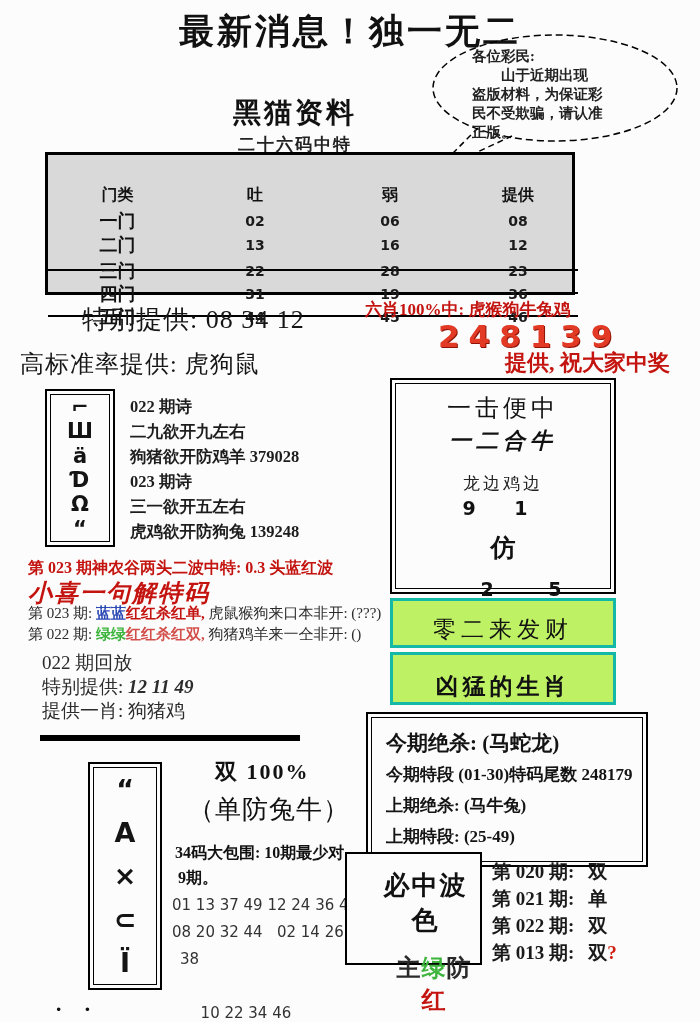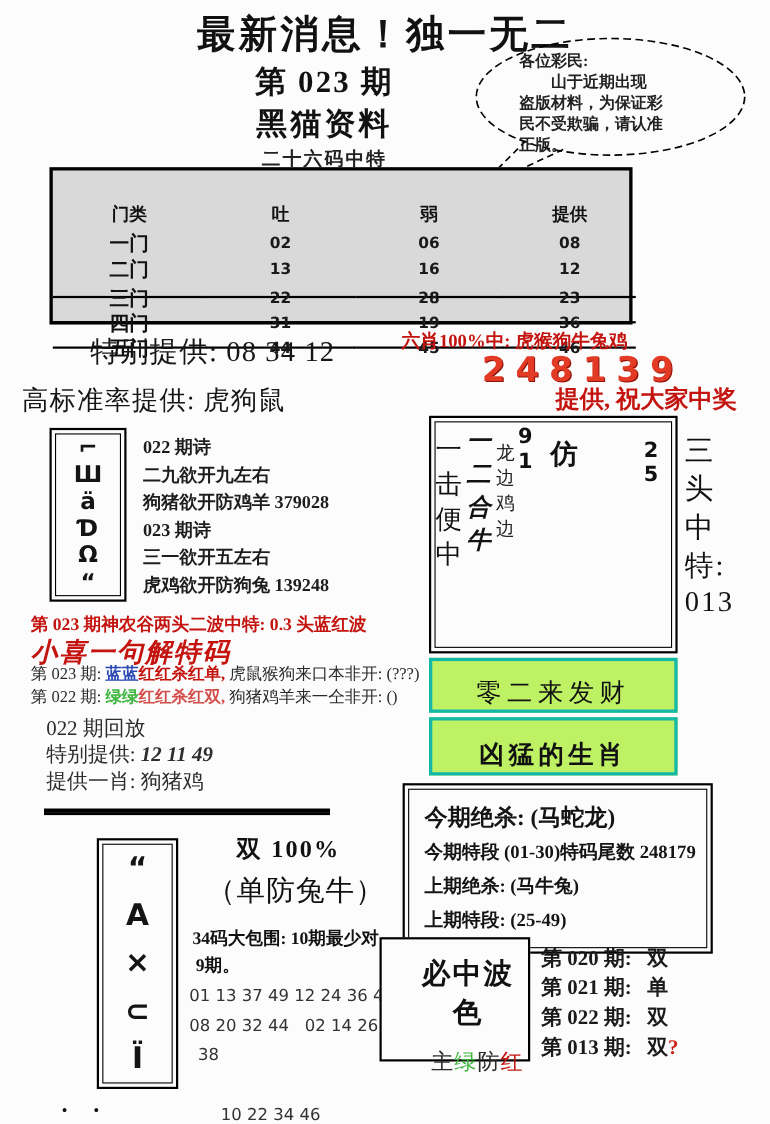--- a/index.html
+++ b/index.html
@@ -63,21 +63,21 @@
 
   .secret-red{font-size:16px;font-weight:bold;white-space:nowrap;}
   .secret-slogan{font-size:24px;font-weight:bold;font-style:italic;letter-spacing:2px;}
   .secret-line{font-size:15px;line-height:21px;white-space:nowrap;}
 
   .replay-line{font-size:19px;line-height:24px;color:#2c2c2c;}
   .replay-nums{font-style:italic;font-weight:bold;}
 
   .dividerline{border-top:4px solid #000;border-bottom:2px solid #000;height:3px;box-sizing:border-box;}
 
-  .strike-inner{display:flex;flex-direction:row;}
+  .strike-inner{display:flex;flex-direction:column;align-items:center;}
   .strike-l1{font-size:24px;letter-spacing:4px;margin-top:8px;}
   .strike-l2{font-size:22px;font-weight:bold;font-style:italic;letter-spacing:5px;margin-top:2px;}
   .strike-l3{font-size:17px;letter-spacing:3px;margin-top:16px;color:#222;}
   .strike-l4{font-size:19px;font-weight:bold;letter-spacing:16px;margin-top:2px;font-family:"DejaVu Sans",sans-serif;}
   .strike-l5{font-size:25px;font-weight:bold;margin-top:12px;}
   .strike-l6{font-size:19px;font-weight:bold;letter-spacing:24px;margin-top:14px;padding-left:60px;font-family:"DejaVu Sans",sans-serif;}
   .strike-l7{font-size:26px;letter-spacing:2px;margin-top:8px;}
 
   .plain-box{border:3px solid #14b8a6;display:flex;align-items:flex-end;justify-content:center;box-sizing:border-box;background:#bef264;}
   .fortune-text{font-size:23px;letter-spacing:5px;}
@@ -86,35 +86,34 @@
   .kill-line{font-size:17px;font-weight:bold;line-height:31px;white-space:nowrap;color:#141414;}
   .kill-line.first{font-size:21px;}
 
   .pack-title{font-size:22px;font-weight:bold;letter-spacing:2px;}
   .pack-sub{font-size:26px;letter-spacing:1px;}
   .pack-note{font-size:16px;font-weight:bold;white-space:nowrap;}
   .pack-num{font-size:15px;color:#333;line-height:27px;font-family:"DejaVu Sans",sans-serif;white-space:pre;}
 
   .wave-box{border:2px solid #000;box-sizing:border-box;background:#fcfcfc;padding-left:24px;}
   .wave-title{font-size:26px;font-weight:bold;letter-spacing:2px;margin-top:14px;}
-  .wave-line{font-size:20px;font-weight:normal;letter-spacing:1px;margin-top:14px;margin-left:17px;}
+  .wave-line{font-size:24px;font-weight:bold;letter-spacing:1px;margin-top:14px;margin-left:17px;}
 
   .result-line{font-size:19px;font-weight:bold;line-height:27px;white-space:nowrap;color:#1a1a1a;}
   .result-line .val{margin-left:14px;}
   .result-line .mark{color:#d02015;}
 
   .footer-dots{font-size:22px;font-weight:bold;letter-spacing:8px;}
 </style>
 </head>
 <body>
 
 <div id="sheet">
 
   <div class="abs main-title center" style="left:150px;top:8px;width:400px;">最新消息！独一无二</div>
-  <div class="abs issue center" style="left:145px;top:56px;width:300px;">第 023 期</div>
   <div class="abs brand center" style="left:145px;top:94px;width:300px;">黑猫资料</div>
   <div class="abs subtitle center" style="left:145px;top:133px;width:300px;">二十六码中特</div>
 
   <svg class="abs" style="left:420px;top:28px;" width="270" height="135">
     <ellipse cx="135" cy="60" rx="122" ry="53" fill="none" stroke="#000" stroke-width="1.5" stroke-dasharray="7 4"></ellipse>
     <polyline points="58,100 28,130" fill="none" stroke="#000" stroke-width="1.5" stroke-dasharray="6 4"></polyline>
     <polyline points="92,108 40,132" fill="none" stroke="#000" stroke-width="1.5" stroke-dasharray="6 4"></polyline>
   </svg>
   <div class="abs bubble-text" style="left:472px;top:47px;width:185px;">
     <div>各位彩民:</div>

